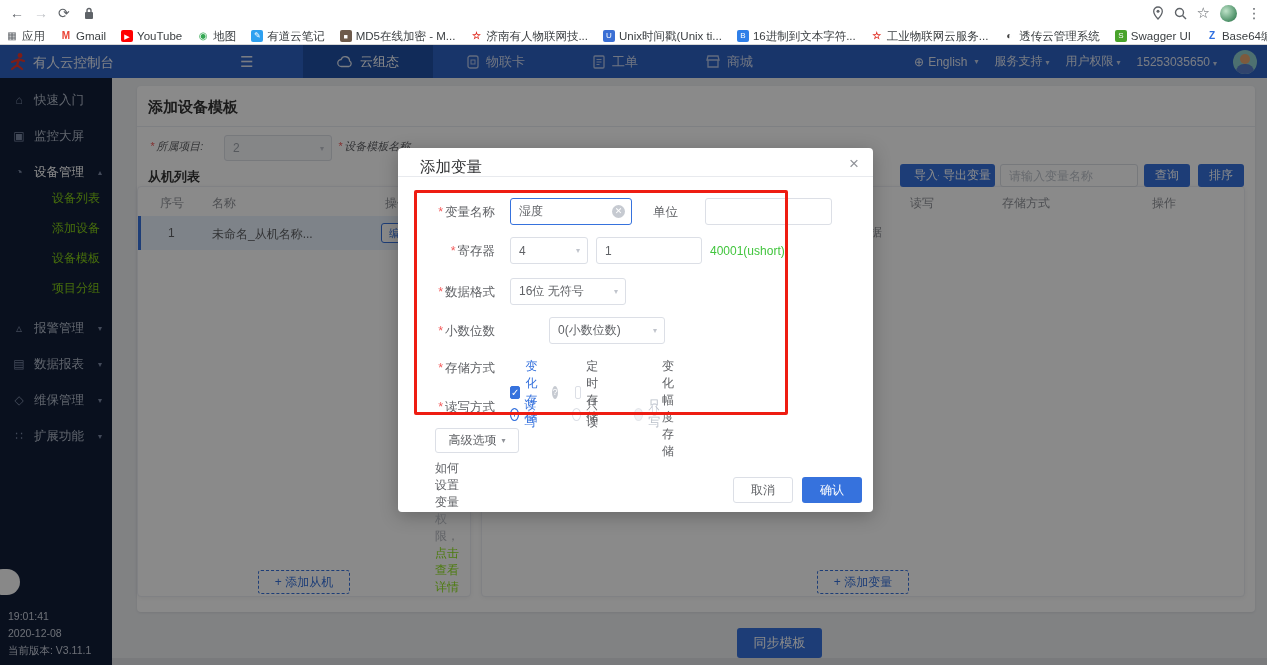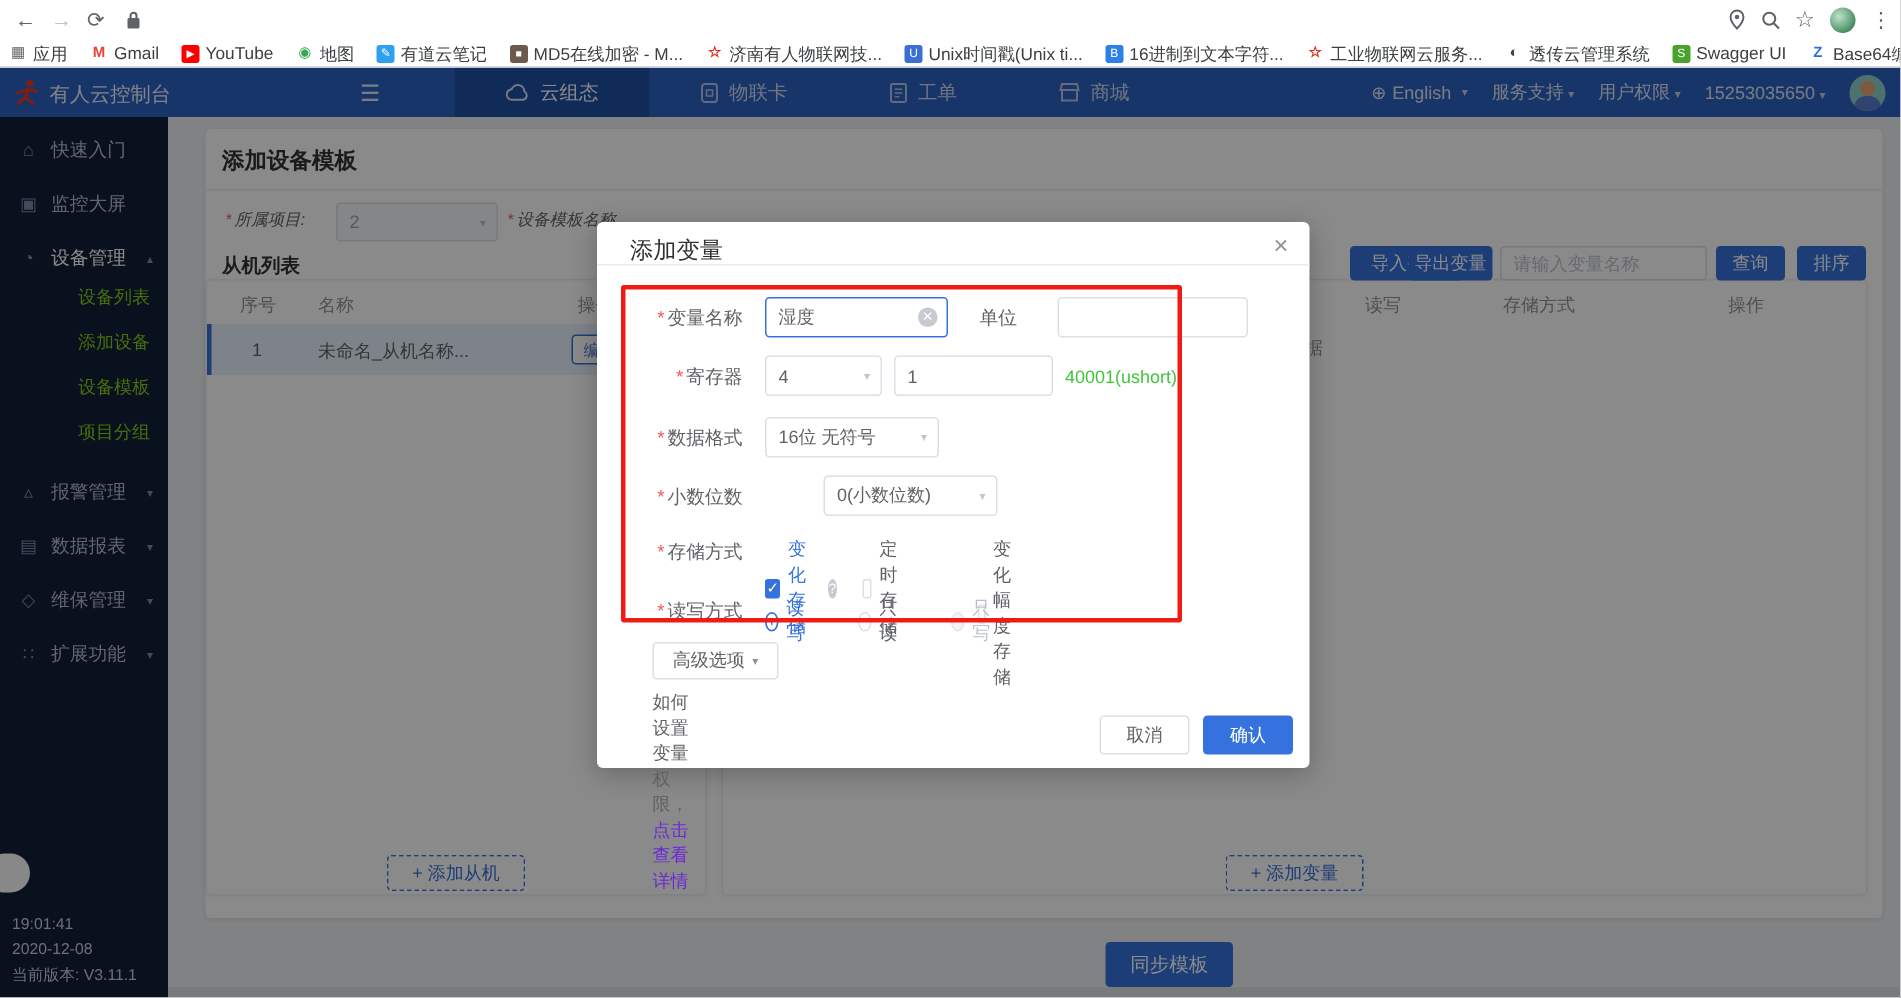--- a/index.html
+++ b/index.html
@@ -384,20 +384,20 @@
       </span>
     <span class="radio" style="left:634px;top:397px;color:#bac0c9;">
         <span class="rd dis"></span>
         <span>只写</span>
       </span>
 
     <div class="abs btn-plain" style="left:435px;top:428px;width:84px;height:25px;gap:5px;">
         <span>高级选项</span>
         <span style="font-size:8px;color:#909399;">▾</span>
       </div>
-    <span class="abs" style="left:435px;top:460px;font-size:12px;color:#606266;"><span>如何设置变量权限，</span><span style="color:#6d28d9;">点击查看详情</span></span>
+    <span class="abs" style="left:435px;top:460px;font-size:12px;color:#606266;"><span>如何设置变量权限，</span><span style="color:#4d7c0f;">点击查看详情</span></span>
     <div class="abs btn-plain" style="left:733px;top:477px;width:60px;height:26px;">取消</div>
     <div class="abs btn-primary" style="left:802px;top:477px;width:60px;height:26px;">确认</div>
   </div>
 
   <div class="annotation"></div>
 
 </div>
 
 </body></html>

